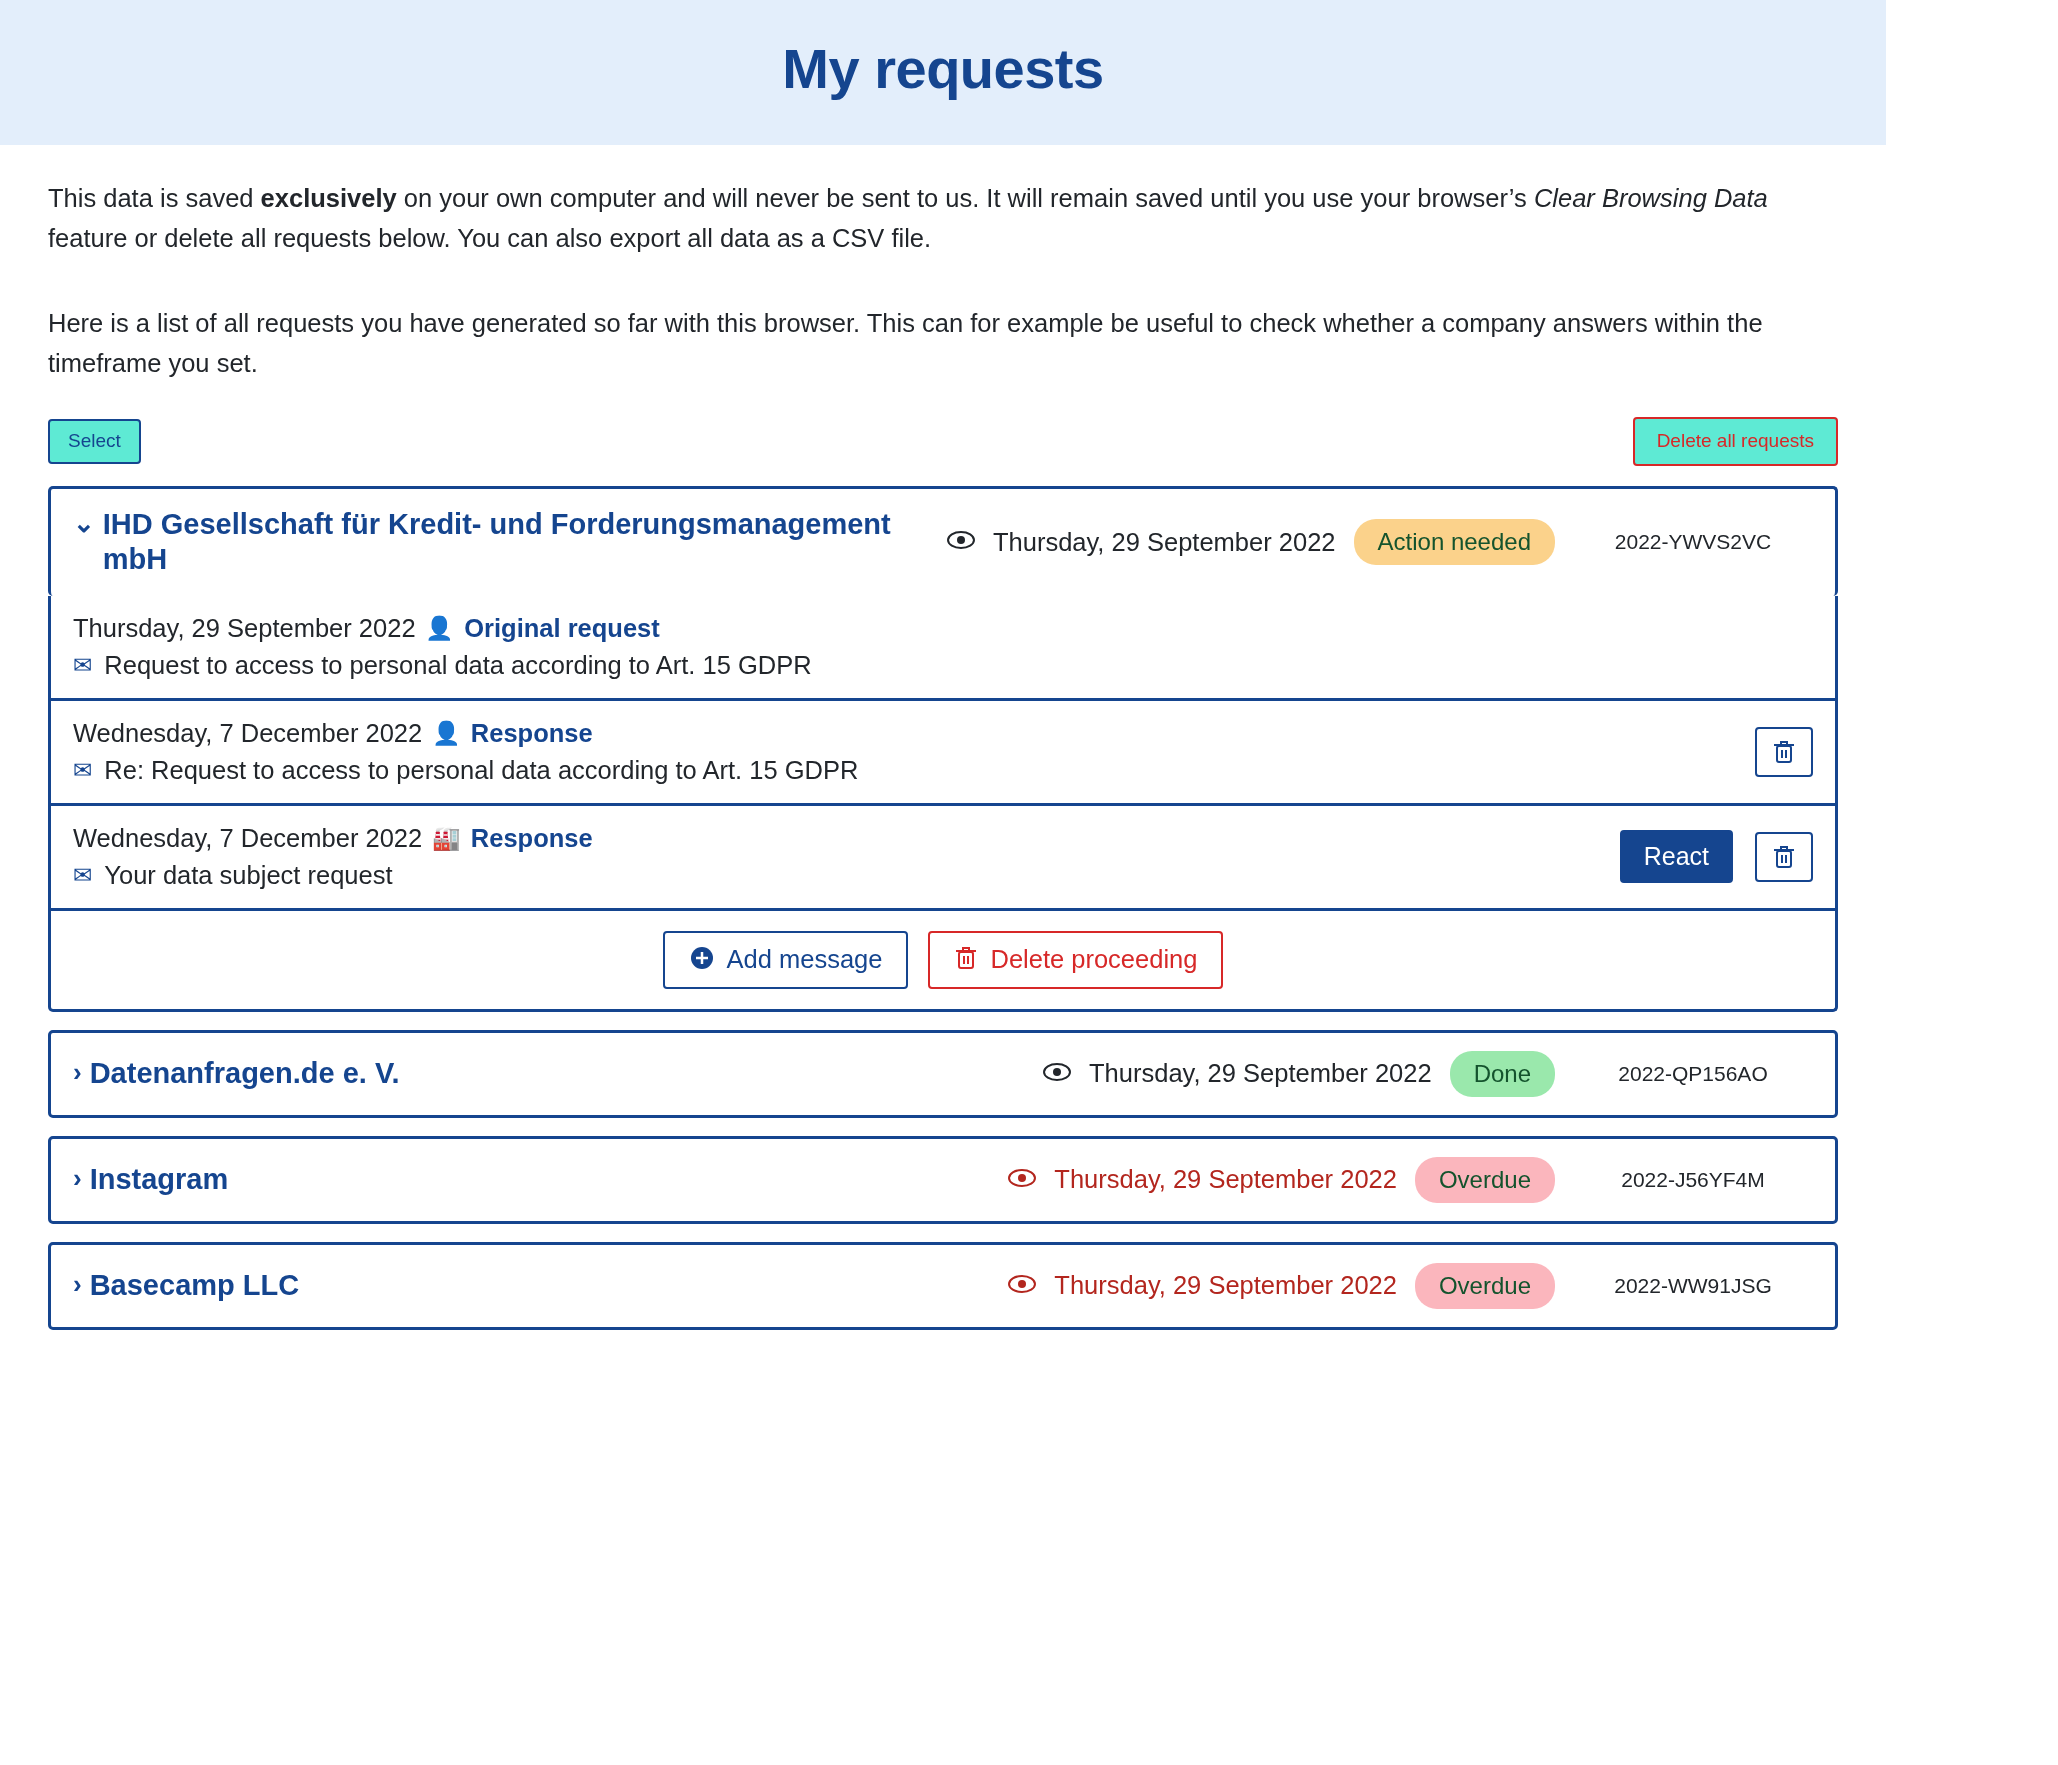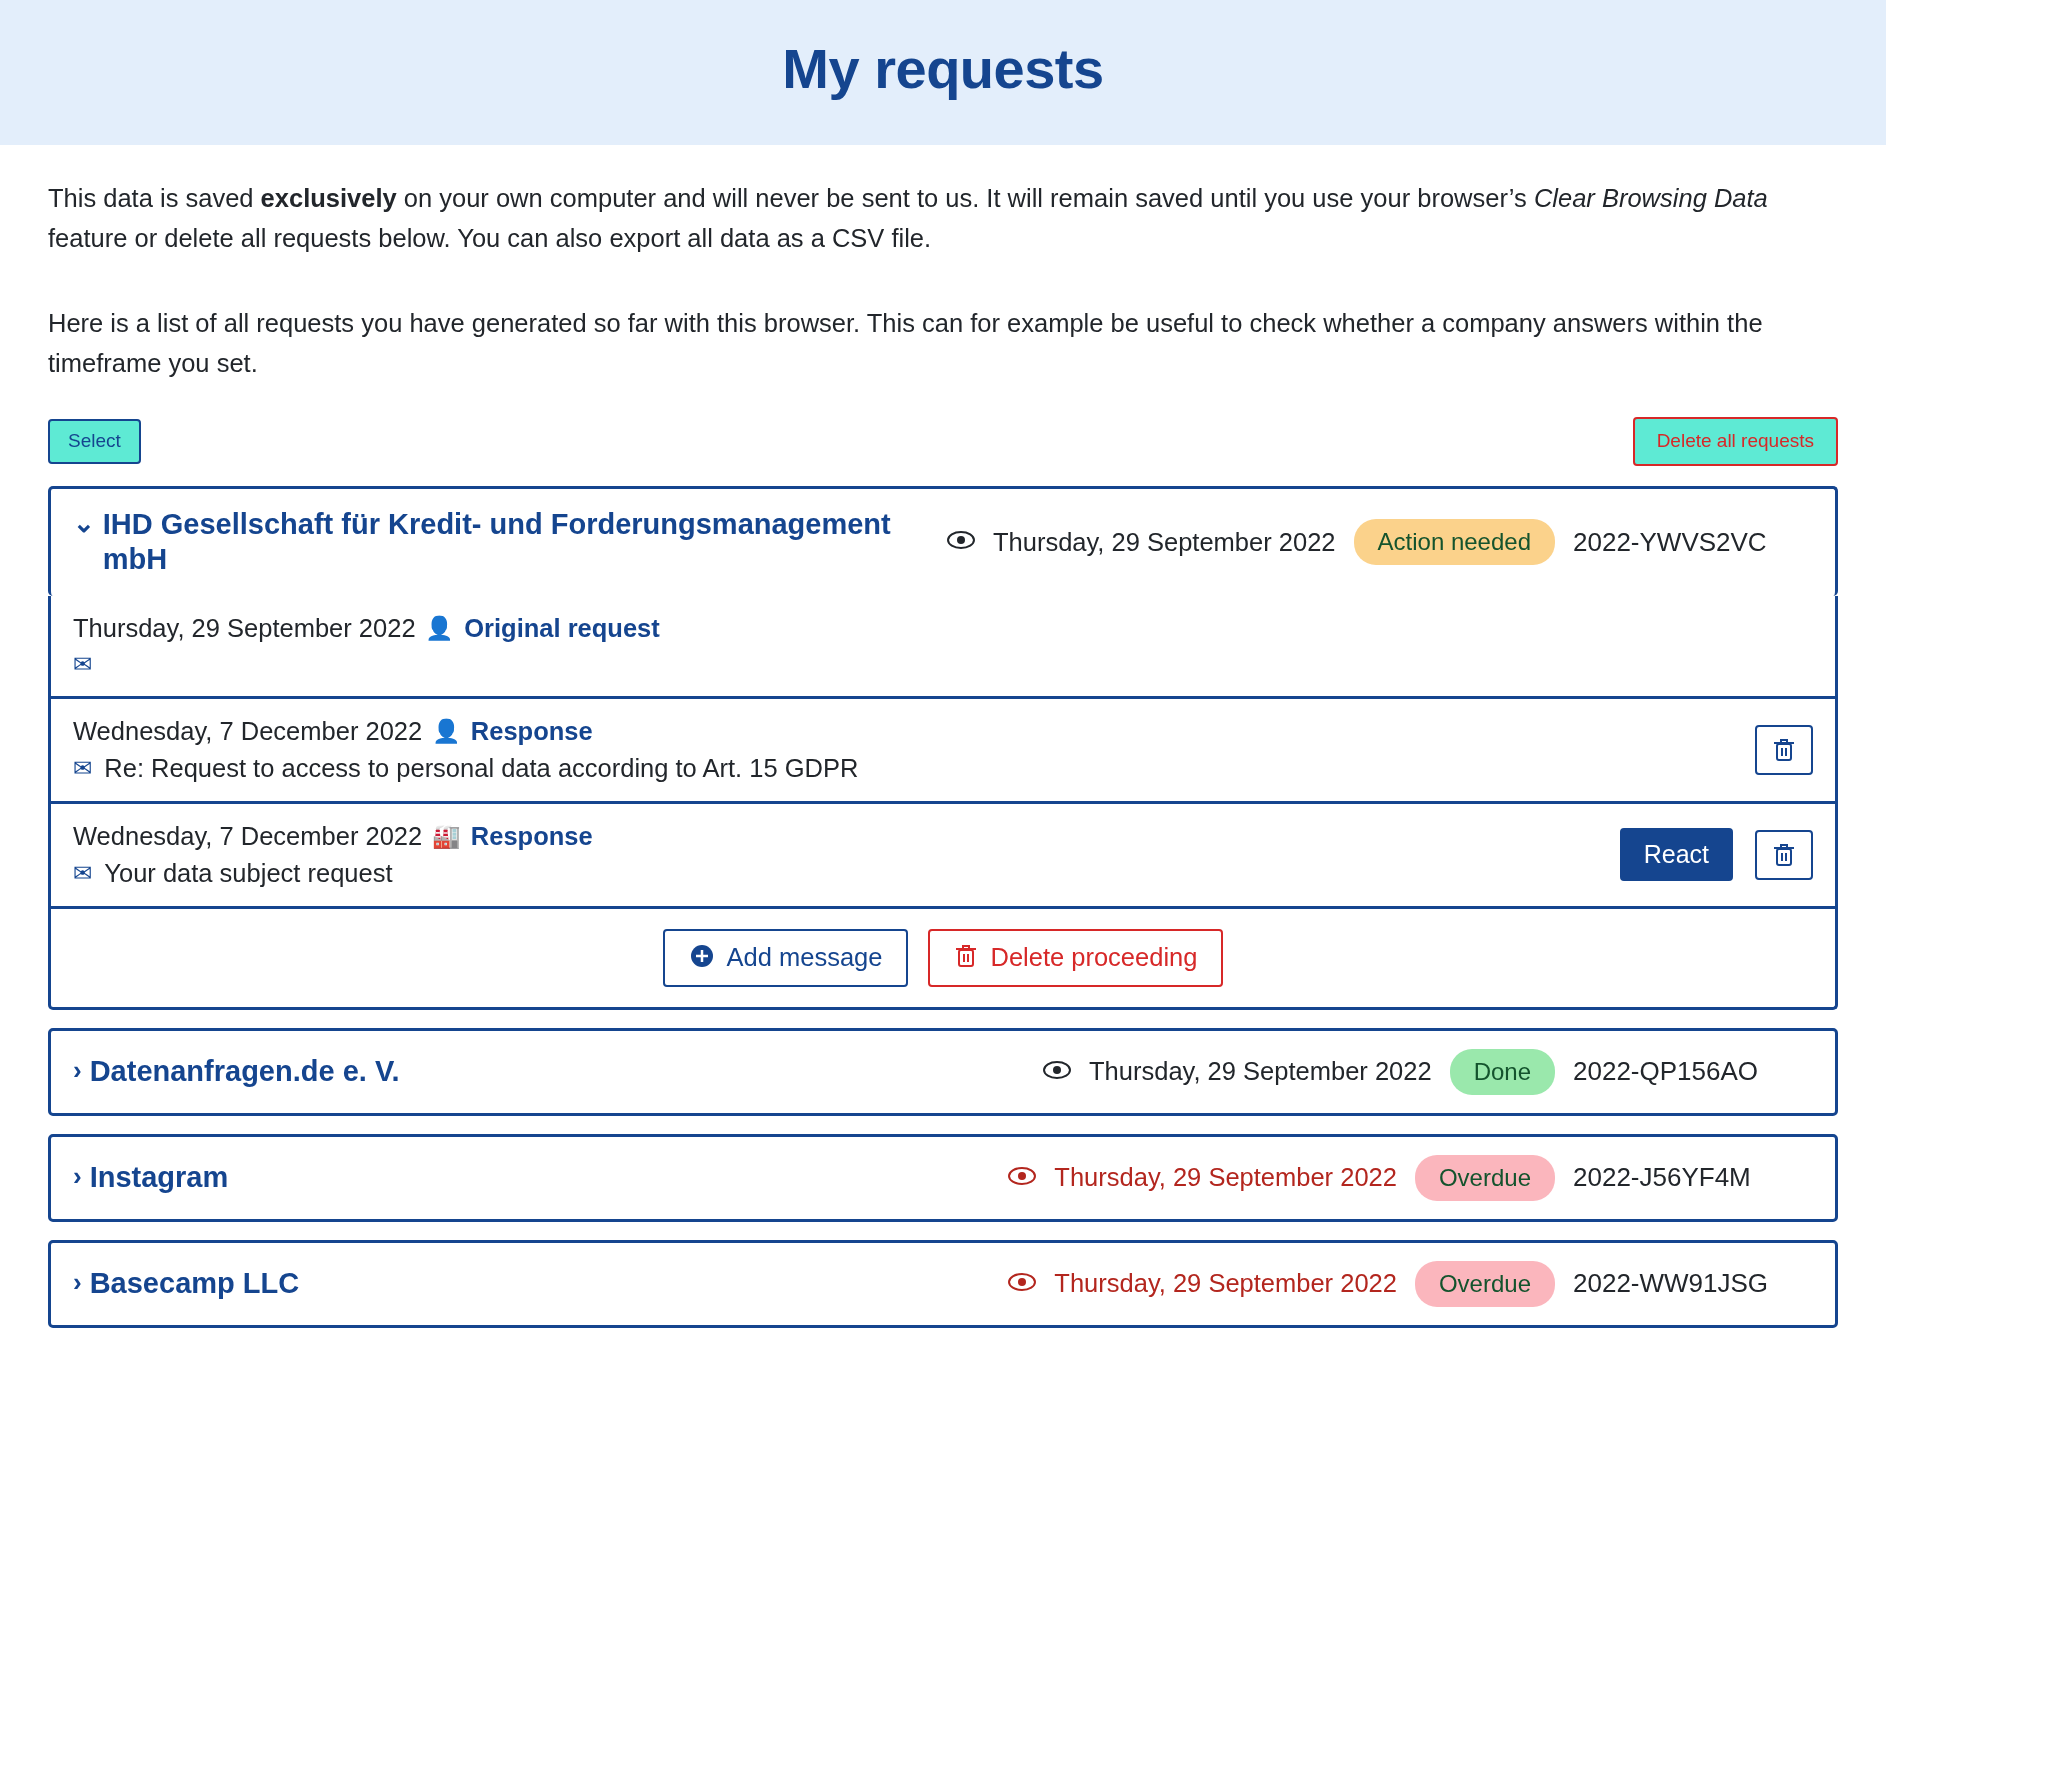--- a/index.html
+++ b/index.html
@@ -120,24 +120,24 @@
     font-size: 24px;
     border-radius: 22px;
     padding: 9px 24px;
     color: #14532d;
     white-space: nowrap;
   }
   .badge.action { background: #fbd28b; }
   .badge.done { background: #9ae8ac; }
   .badge.overdue { background: #fbb6bd; }
   .req-ref {
-    font-size: 26px;
+    font-size: 21px;
     color: #22262b;
     min-width: 240px;
-    text-align: left;
+    text-align: center;
     white-space: nowrap;
   }
 
   .msg-row {
     border-left: 3px solid #15458f;
     border-right: 3px solid #15458f;
     border-bottom: 3px solid #15458f;
     padding: 18px 22px;
     display: flex;
     align-items: center;
@@ -262,20 +262,21 @@
         </div>
         <div class="msg-row">
           <div class="msg-texts">
             <div class="msg-line1">
               <span>Thursday, 29 September 2022</span>
               <span class="person">👤</span>
               <span class="kind">Original request</span>
             </div>
             <div class="msg-line2">
               <span class="mail">✉</span>
+              <span>Request to access to personal data according to Art. 15 GDPR</span>
             </div>
           </div>
           <div class="msg-actions"></div>
         </div>
         <div class="msg-row">
           <div class="msg-texts">
             <div class="msg-line1">
               <span>Wednesday, 7 December 2022</span>
               <span class="person">👤</span>
               <span class="kind">Response</span>

